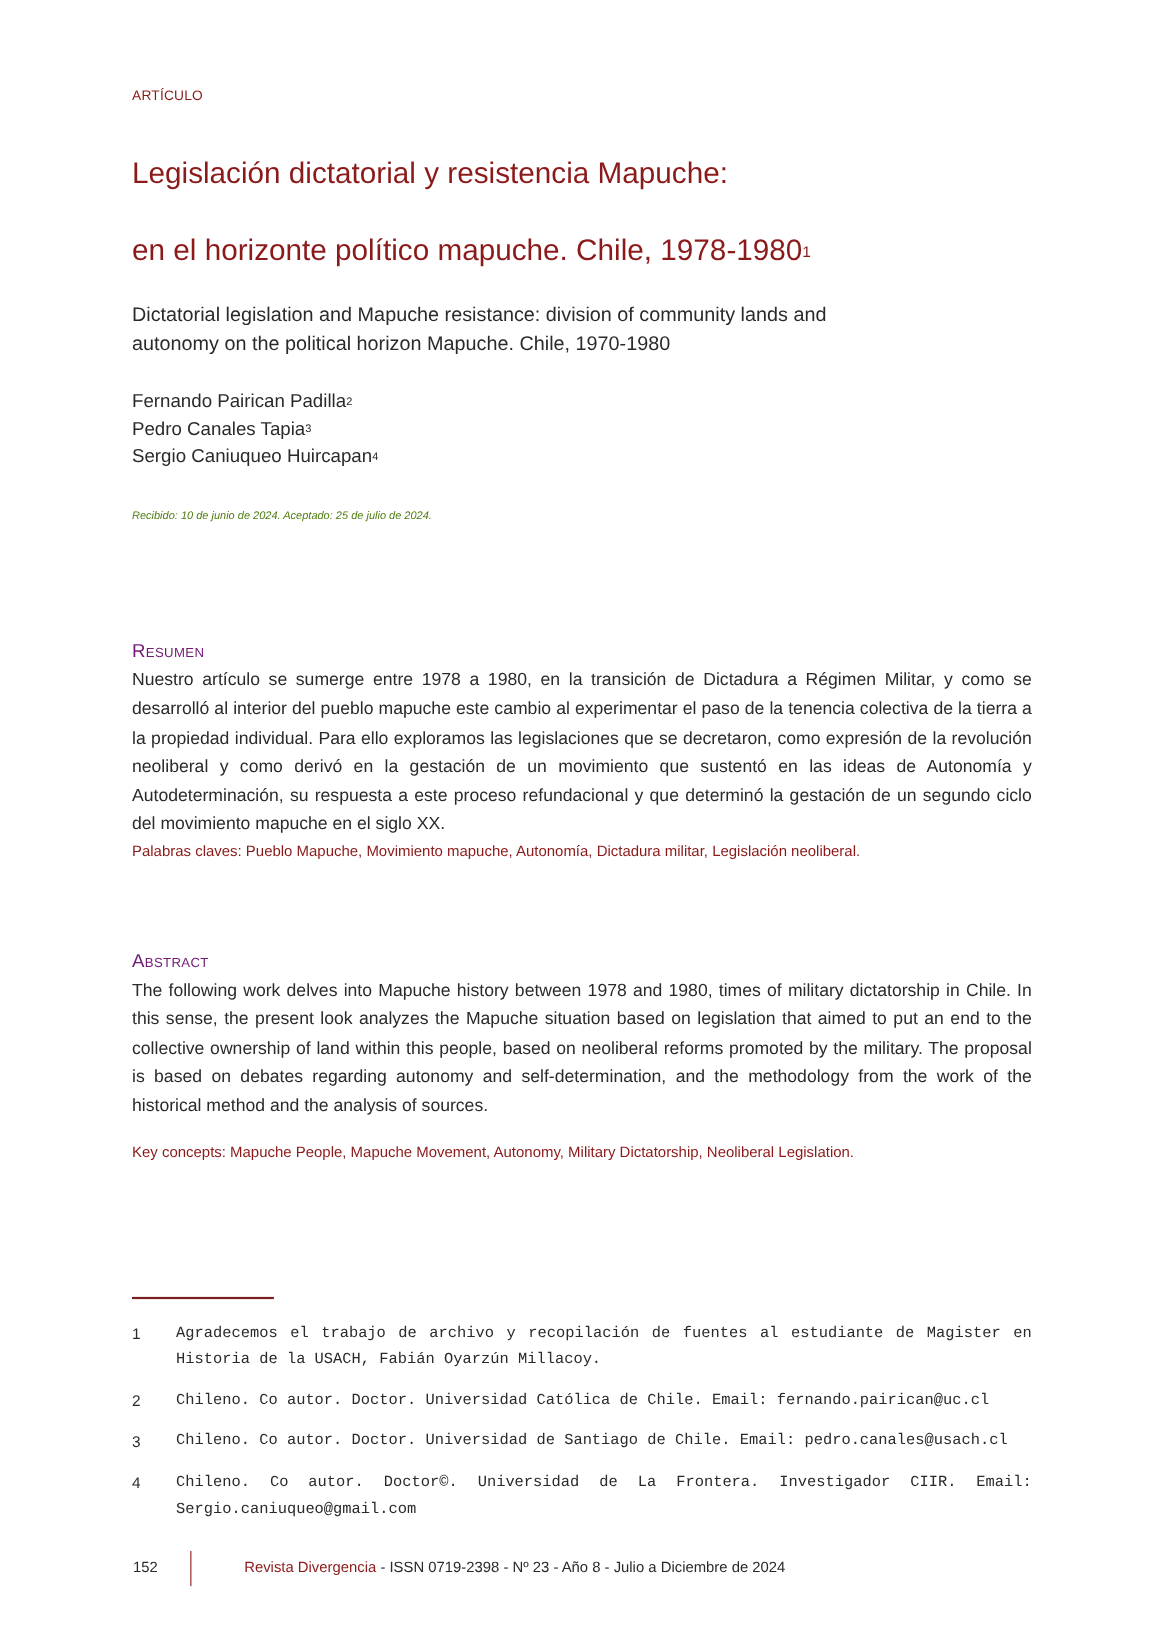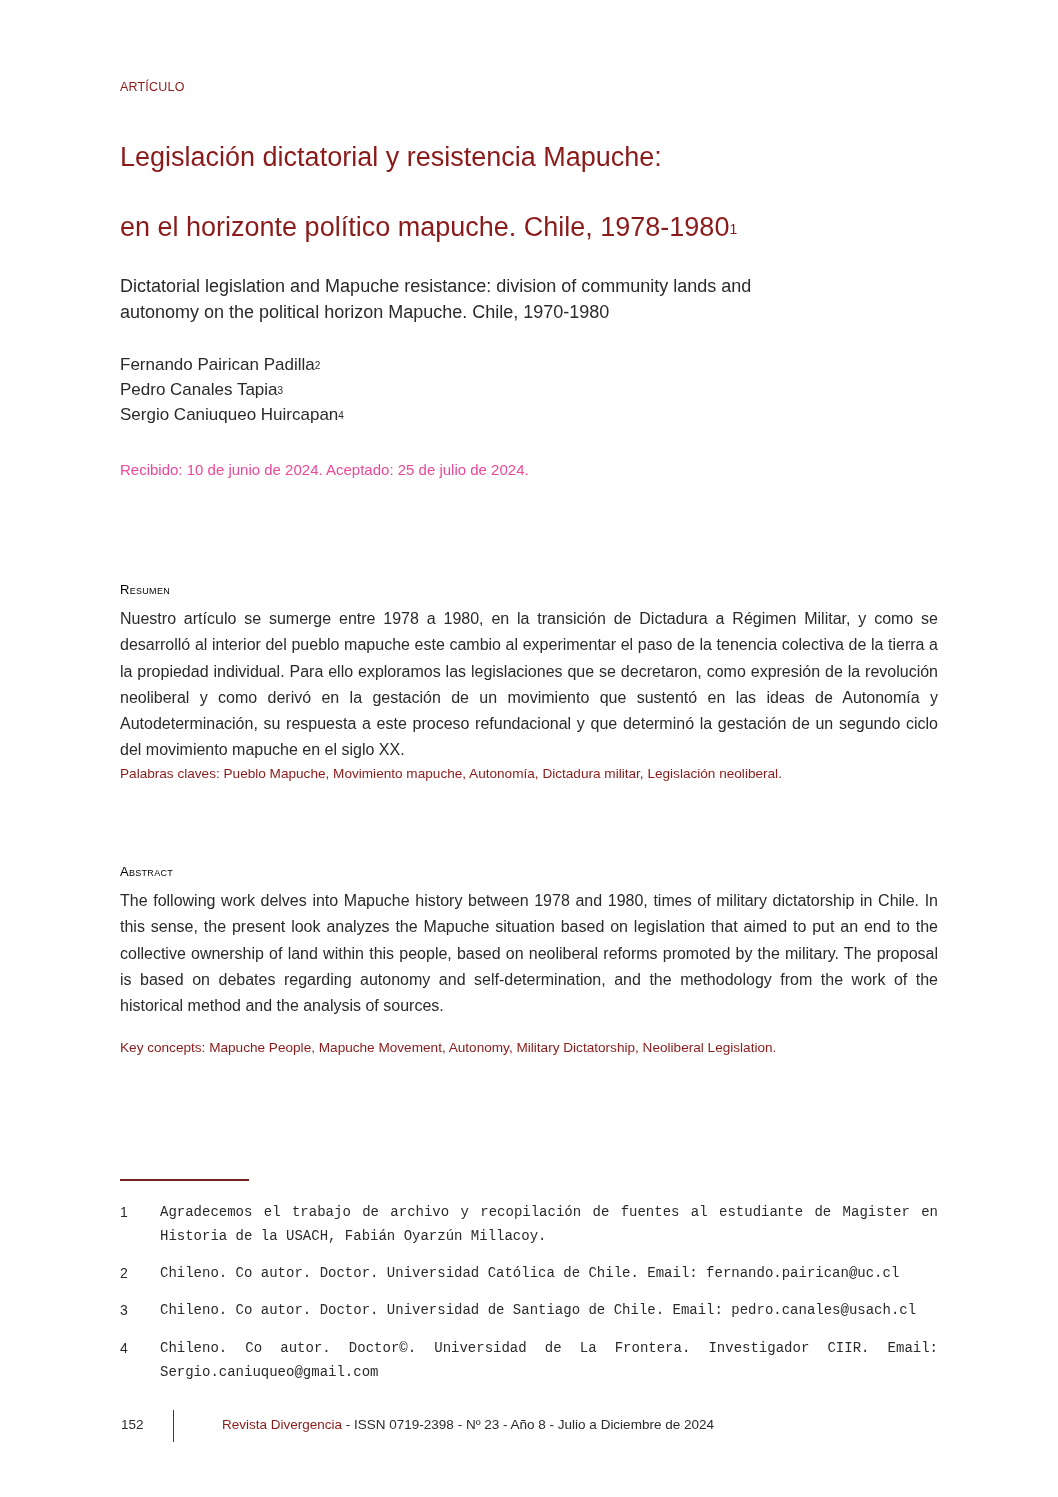--- a/index.html
+++ b/index.html
@@ -17,23 +17,23 @@
       left: 120px; top: 140px; width: 720px; margin: 0;
       font-size: 27px; line-height: 35px; color: #8b1a1a; font-weight: normal;
     }
     .title sup { font-size: 14px; vertical-align: top; position: relative; top: 2px; }
     .subtitle {
       left: 120px; top: 273px; width: 700px;
       font-size: 18px; line-height: 26px; color: #2a2a2a;
     }
     .authors { left: 120px; top: 352px; font-size: 17px; line-height: 25px; color: #2a2a2a; }
     .authors div sup { font-size: 10px; vertical-align: top; position: relative; top: 1px; }
-    .dates { left: 120px; top: 460px; font-size: 15px; line-height: 20px; color: #ec4899; }
+    .dates { left: 120px; top: 460px; font-size: 10px; line-height: 20px; color: #4d7c0f; font-style: italic; }
     .heading {
-      left: 120px; font-size: 13px; color: #000000; font-variant: small-caps;
+      left: 120px; font-size: 17px; color: #701a75; font-variant: small-caps;
       letter-spacing: 0.3px;
     }
     .body-text {
       left: 120px; width: 818px; font-size: 16px; line-height: 26.3px; color: #2a2a2a;
       text-align: justify;
     }
     .keywords { left: 120px; width: 818px; font-size: 13.6px; color: #8b1a1a; }
     .fn-rule { left: 120px; top: 1179px; width: 129px; height: 2px; background: #7a1f1f; }
     .footnote {
       left: 120px; width: 818px; font-size: 14px; line-height: 24px; color: #2a2a2a;

